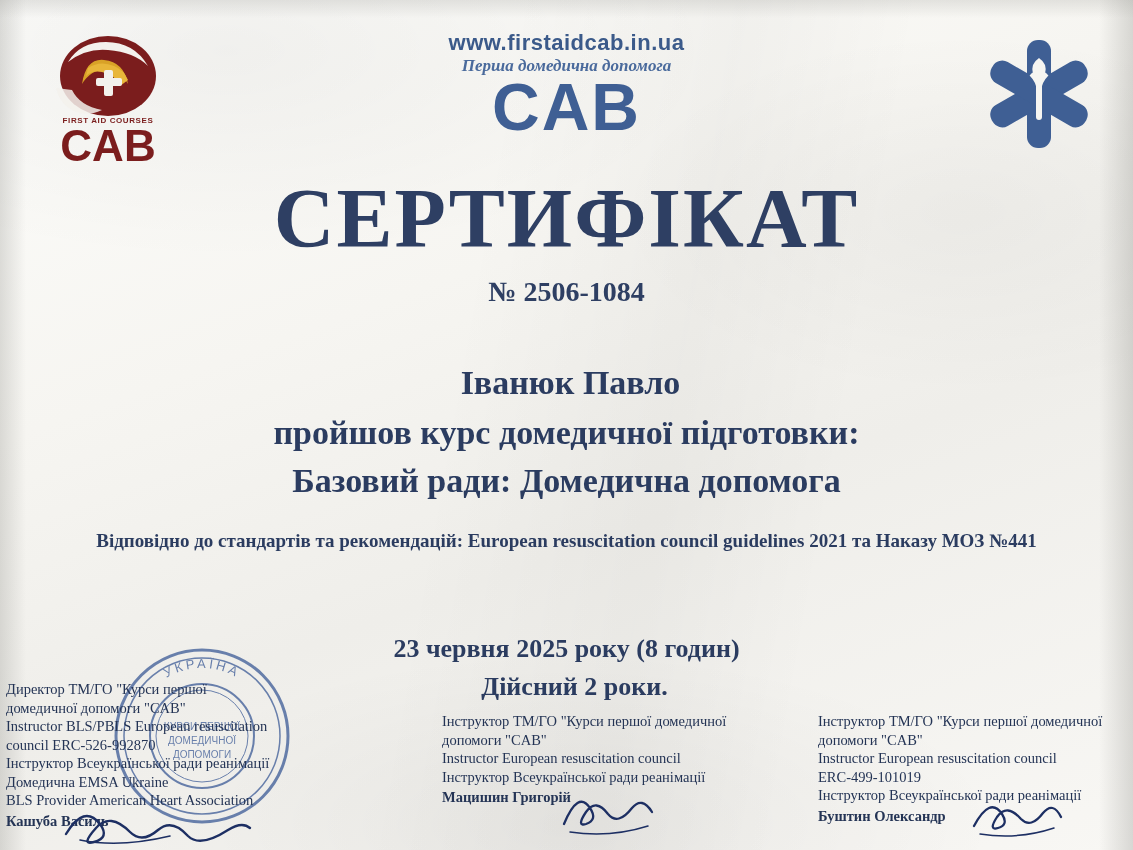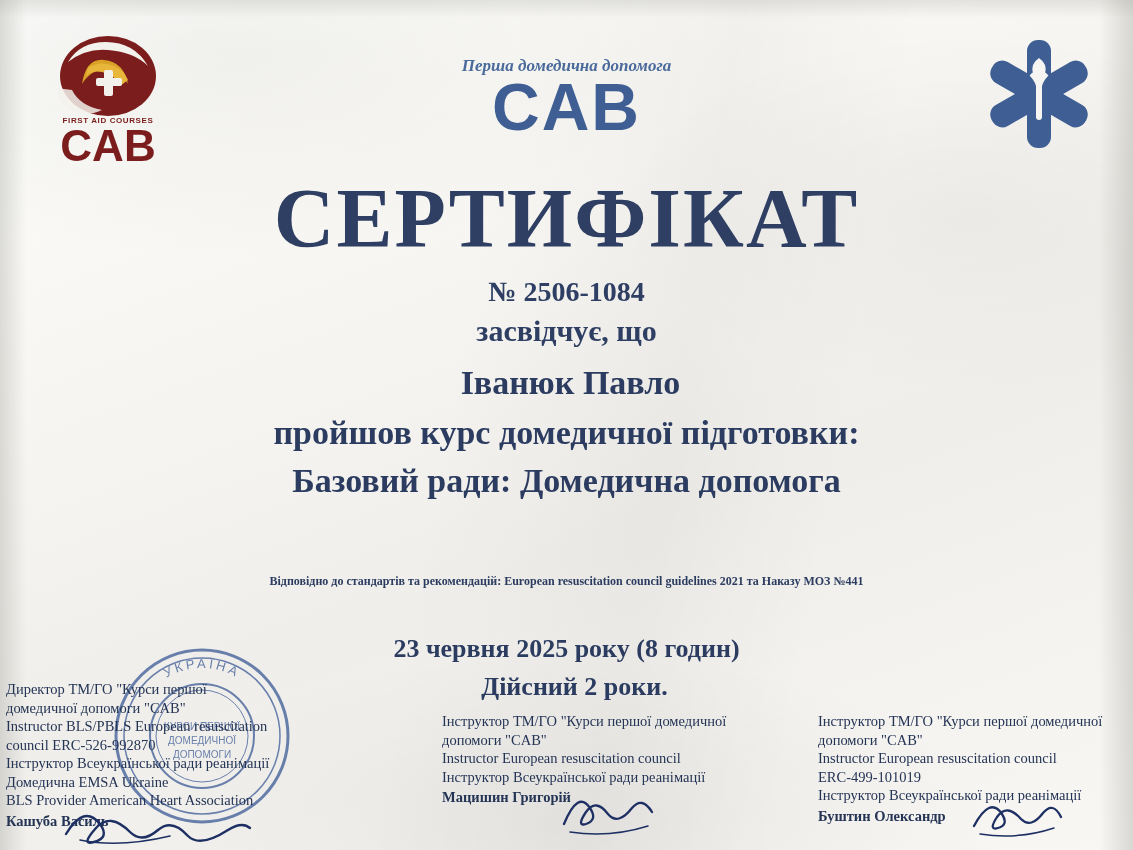--- a/index.html
+++ b/index.html
@@ -202,23 +202,22 @@
     color: #2b3c60;
   }
   .standards {
     position: absolute;
     top: 530px;
     left: 0;
     width: 100%;
     text-align: center;
     font-family: "Liberation Serif", serif;
     font-weight: bold;
-    font-size: 12px;
-    color: #2b3c60;
-    margin-top: 44px;
+    font-size: 19px;
+    color: #2b3c60;
   }
   .date-line {
     position: absolute;
     top: 634px;
     left: 0;
     width: 100%;
     text-align: center;
     font-family: "Liberation Serif", serif;
     font-weight: bold;
     font-size: 26px;
@@ -287,41 +286,41 @@
       <path d="M34 56 q8 16 30 20 q-22 10 -38 -6 q-6 -7 -8 -16 z" fill="#f3f1ec" opacity="0.85"></path>
       <path d="M44 50 q10 -16 26 -14 q14 2 20 14 q-4 -22 -24 -24 q-18 -2 -22 24 z" fill="#d9a227"></path>
       <path d="M50 34 q12 -8 26 -2 q10 4 14 14 l-8 6 q-6 -12 -18 -14 q-10 -2 -16 4 z" fill="#e8b63a"></path>
       <rect x="58" y="44" width="26" height="8" rx="2" fill="#f3f1ec"></rect>
       <rect x="66" y="36" width="9" height="26" rx="2" fill="#f3f1ec"></rect>
     </svg>
     <div class="logo-title">FIRST AID COURSES</div>
     <div class="logo-cab">CAB</div>
   </div>
 
+  <div class="header-web">www.firstaidcab.in.ua</div>
   <div class="header-sub">Перша домедична допомога</div>
   <div class="cab-wordmark">CAB</div>
 
   <div class="logo-right">
     <svg width="120" height="120" viewBox="0 0 120 120">
       <g fill="#3f5f94">
         <rect x="48" y="6" width="24" height="108" rx="11"></rect>
         <rect x="48" y="6" width="24" height="108" rx="11" transform="rotate(60 60 60)"></rect>
         <rect x="48" y="6" width="24" height="108" rx="11" transform="rotate(120 60 60)"></rect>
       </g>
       <g fill="#f6f5f1">
         <rect x="57" y="28" width="6" height="58" rx="3"></rect>
         <path d="M60 24 q-9 6 -6 16 q3 8 6 12 q3 -4 6 -12 q3 -10 -6 -16 z"></path>
         <path d="M52 40 q8 8 8 18 M68 40 q-8 8 -8 18" stroke="#f6f5f1" stroke-width="4" fill="none"></path>
       </g>
     </svg>
   </div>
 
   <div class="title-main">СЕРТИФІКАТ</div>
   <div class="cert-number">№ 2506-1084</div>
-  <div class="attest-line">засвідчує, що</div>
   <div class="recipient">Іванюк Павло</div>
   <div class="course-lead">пройшов курс домедичної підготовки:</div>
   <div class="course-name">Базовий ради: Домедична допомога</div>
   <div class="standards">Відповідно до стандартів та рекомендацій: European resuscitation council guidelines 2021 та Наказу МОЗ №441</div>
   <div class="date-line">23 червня 2025 року (8 годин)</div>
   <div class="validity-line">Дійсний 2 роки.</div>
 
   <div class="stamp">
     <svg width="188" height="188" viewBox="0 0 188 188">
       <circle cx="94" cy="94" r="86" fill="none" stroke="#3b5a96" stroke-width="3"></circle>

